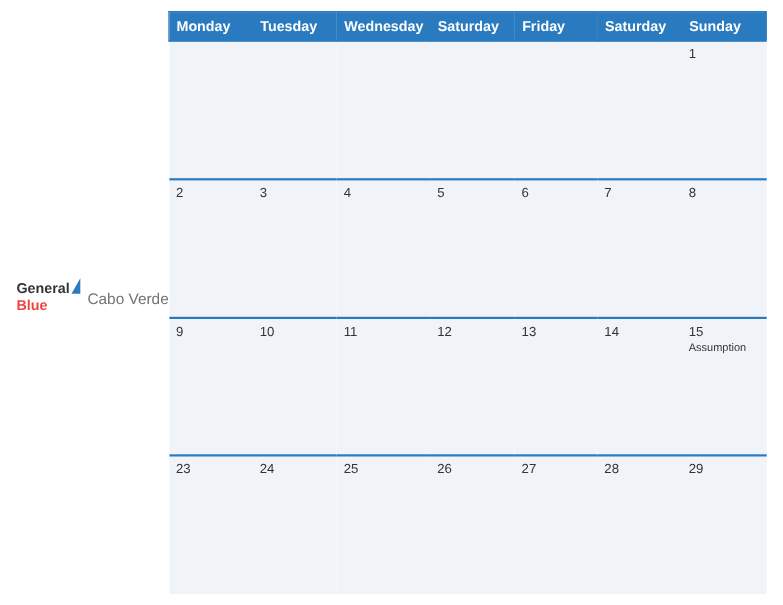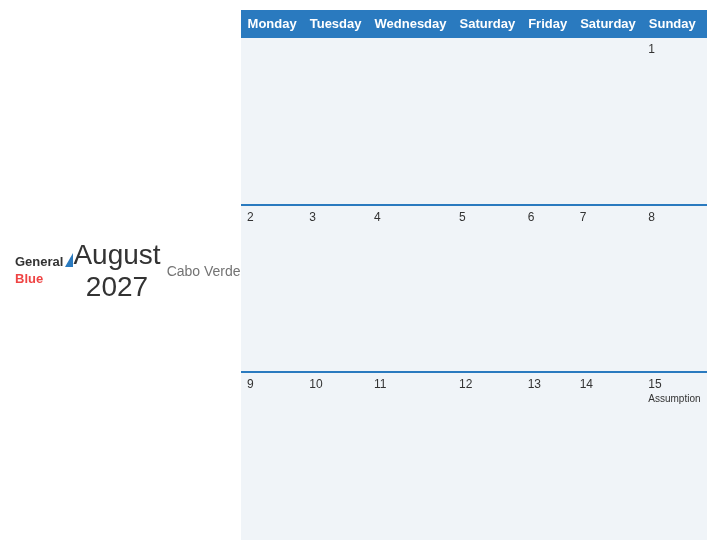--- a/index.html
+++ b/index.html
@@ -116,21 +116,20 @@
   <div class="header">
     <div class="logo">
       <div class="logo-line">
         <span class="logo-general">General</span>
         <span class="logo-icon"></span>
       </div>
       <div>
         <span class="logo-blue">Blue</span>
       </div>
     </div>
-    <div class="month-title">August 2027</div>
     <div class="country">Cabo Verde</div>
   </div>
 
   <table class="calendar-table">
     <thead>
       <tr>
         <th>Monday</th>
         <th>Tuesday</th>
         <th>Wednesday</th>
         <th>Saturday</th>
@@ -188,15 +187,38 @@
             <span class="day-number">12</span>
           </td>
           <td>
             <span class="day-number">13</span>
           </td>
           <td>
             <span class="day-number">14</span>
           </td>
           <td><span class="day-number">15</span><span class="day-event">Assumption</span></td>
         </tr>
+        <tr>
+          <td>
+            <span class="day-number">23</span>
+          </td>
+          <td>
+            <span class="day-number">24</span>
+          </td>
+          <td>
+            <span class="day-number">25</span>
+          </td>
+          <td>
+            <span class="day-number">26</span>
+          </td>
+          <td>
+            <span class="day-number">27</span>
+          </td>
+          <td>
+            <span class="day-number">28</span>
+          </td>
+          <td>
+            <span class="day-number">29</span>
+          </td>
+        </tr>
       </tbody>
   </table>
 </div>
 
 </body></html>

